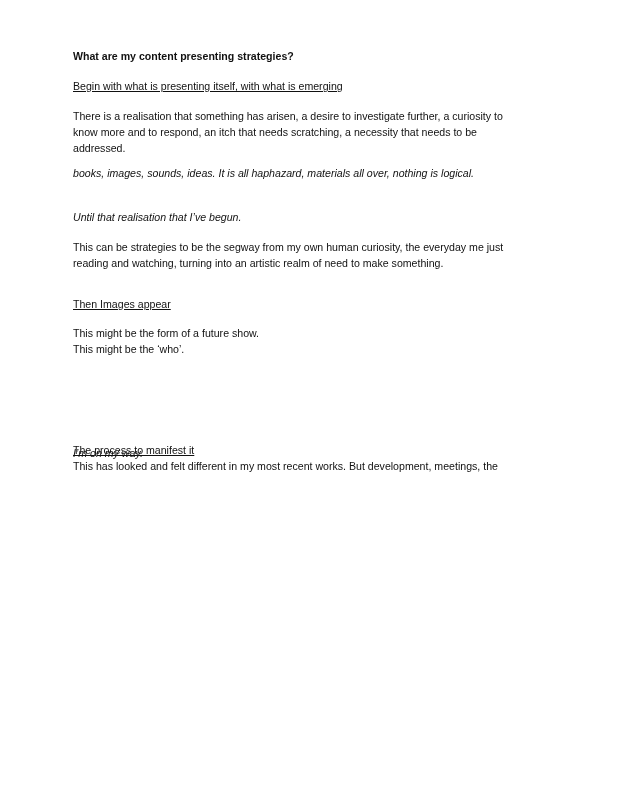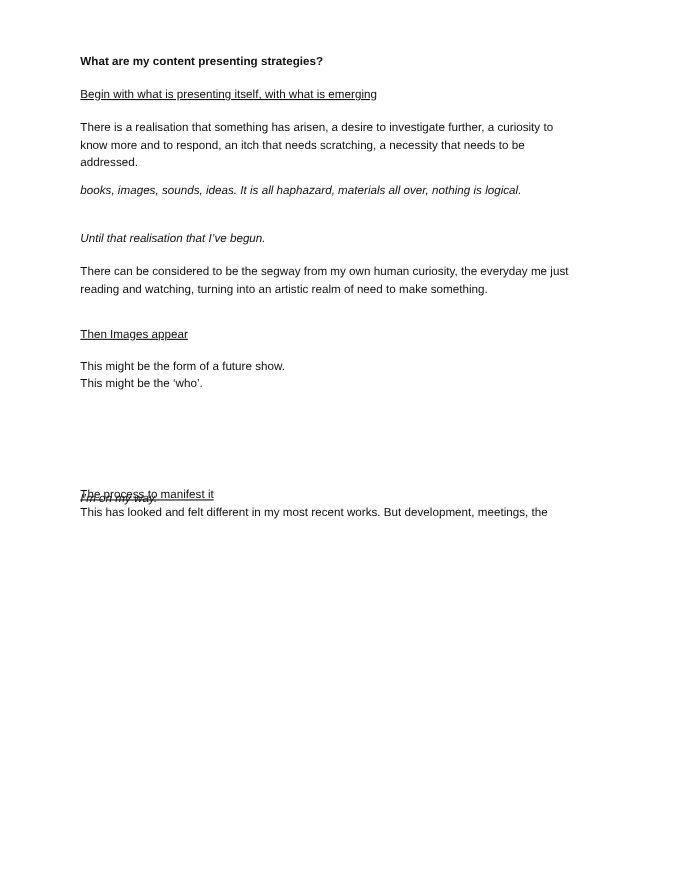--- a/index.html
+++ b/index.html
@@ -49,21 +49,21 @@
     <span class="line">addressed.</span>
   </p>
 
   <p class="blk i" style="top:166px;">
     <span class="line">books, images, sounds, ideas. It is all haphazard, materials all over, nothing is logical.</span>
   </p>
 
   <p class="blk i" style="top:210px;">Until that realisation that I’ve begun.</p>
 
   <p class="blk" style="top:240px;">
-    <span class="line">There can be considered to be the segway from my own human curiosity, the everyday me just</span>
+    <span class="line">This can be strategies to be the segway from my own human curiosity, the everyday me just</span>
     <span class="line">reading and watching, turning into an artistic realm of need to make something.</span>
   </p>
 
   <p class="blk u" style="top:297px;">Then Images appear</p>
 
   <p class="blk" style="top:326px;">
     <span class="line">This might be the form of a future show.</span>
     <span class="line">This might be the ‘who’.</span>
   </p>
 

